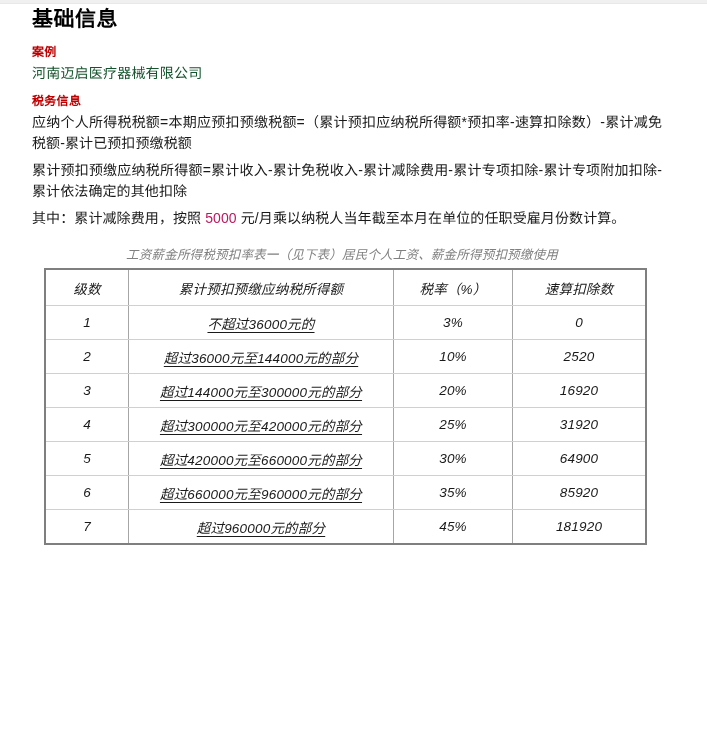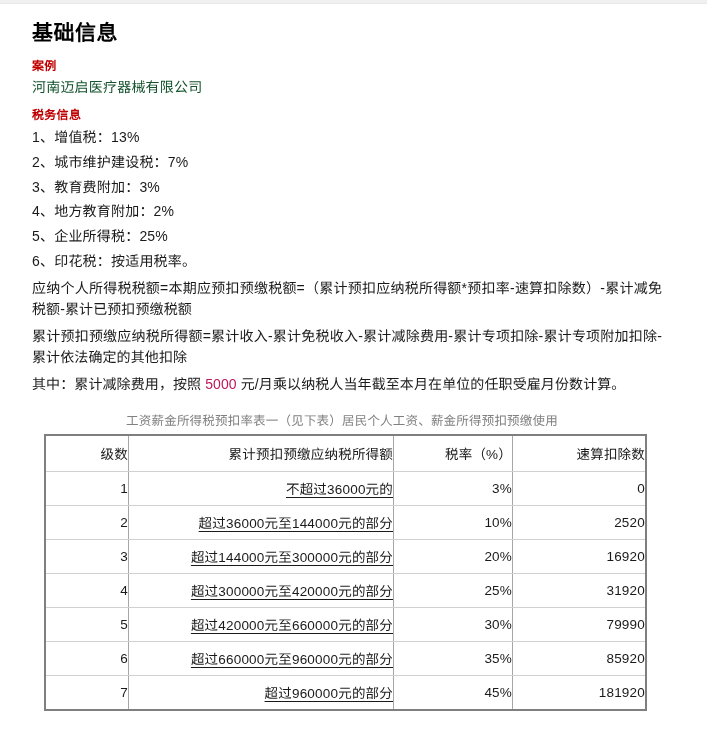--- a/index.html
+++ b/index.html
@@ -23,21 +23,21 @@
     top: 0; left: 0;
     width: 707px;
     height: 4px;
     background: #f0f0f0;
     border-bottom: 1px solid #e8e8e8;
     box-sizing: border-box;
   }
 
   .page {
     position: absolute;
-    top: 17px; left: 0;
+    top: 3px; left: 0;
     width: 707px;
   }
 
   .doc-title {
     margin: 0;
     padding: 2px 0 0 32px;
     font-family: "Liberation Serif", "DejaVu Serif", serif;
     font-size: 21px;
     font-weight: bold;
     line-height: 1.35;
@@ -89,20 +89,21 @@
     letter-spacing: 0.1px;
   }
   .para.tight { line-height: 1.5; }
 
   .hl-amount { color: #be185d; }
 
   
   .table-wrap {
     margin: 12px 0 0 0;
     padding: 0 0 12px 44px;
+    font-style: italic;
   }
   .table-caption {
     font-family: "Liberation Sans", "DejaVu Sans", sans-serif;
     font-size: 12.5px;
     color: #808080;
     text-align: center;
     width: 596px;
     padding-bottom: 5px;
     letter-spacing: 0.2px;
   }
@@ -111,21 +112,21 @@
     width: 596px;
     border-collapse: collapse;
     border: 2px solid #7f7f7f;
     table-layout: fixed;
     background: #fff;
   }
   table.rate-table td,
   table.rate-table th {
     border: 1px solid #d0d0d0;
     font-weight: normal;
-    text-align: right;
+    text-align: center;
     vertical-align: middle;
     font-family: "Liberation Sans", "DejaVu Sans", sans-serif;
     color: #1a1a1a;
     padding: 0;
     height: 33px;
     font-size: 13.5px;
     letter-spacing: 0.2px;
   }
   table.rate-table th {
     height: 35px;
@@ -151,28 +152,20 @@
 <div class="page">
 
   <h1 class="doc-title">基础信息</h1>
 
   <h2 class="section-head">案例</h2>
 
   <p class="company">河南迈启医疗器械有限公司</p>
 
   <h2 class="section-head">税务信息</h2>
 
-  <ul class="tax-list">
-    <li>1、增值税：13%</li>
-    <li>2、城市维护建设税：7%</li>
-    <li>3、教育费附加：3%</li>
-    <li>4、地方教育附加：2%</li>
-    <li>5、企业所得税：25%</li>
-    <li>6、印花税：按适用税率。</li>
-  </ul>
 
 
   <p class="para tight">应纳个人所得税税额=本期应预扣预缴税额=（累计预扣应纳税所得额*预扣率-速算扣除数）-累计减免税额-累计已预扣预缴税额</p>
 
   <p class="para tight">累计预扣预缴应纳税所得额=累计收入-累计免税收入-累计减除费用-累计专项扣除-累计专项附加扣除-累计依法确定的其他扣除</p>
 
   <p class="para tight"><span>其中：累计减除费用，按照 </span><span class="hl-amount">5000</span><span> 元/月乘以纳税人当年截至本月在单位的任职受雇月份数计算。</span></p>
 
   <div class="table-wrap">
 
@@ -209,21 +202,21 @@
         <tr>
           <td class="c-level">4</td>
           <td class="c-range"><span>超过300000元至420000元的部分</span></td>
           <td class="c-rate">25%</td>
           <td class="c-quick">31920</td>
         </tr>
         <tr>
           <td class="c-level">5</td>
           <td class="c-range"><span>超过420000元至660000元的部分</span></td>
           <td class="c-rate">30%</td>
-          <td class="c-quick">79990</td>
+          <td class="c-quick">64900</td>
         </tr>
         <tr>
           <td class="c-level">6</td>
           <td class="c-range"><span>超过660000元至960000元的部分</span></td>
           <td class="c-rate">35%</td>
           <td class="c-quick">85920</td>
         </tr>
         <tr>
           <td class="c-level">7</td>
           <td class="c-range"><span>超过960000元的部分</span></td>

